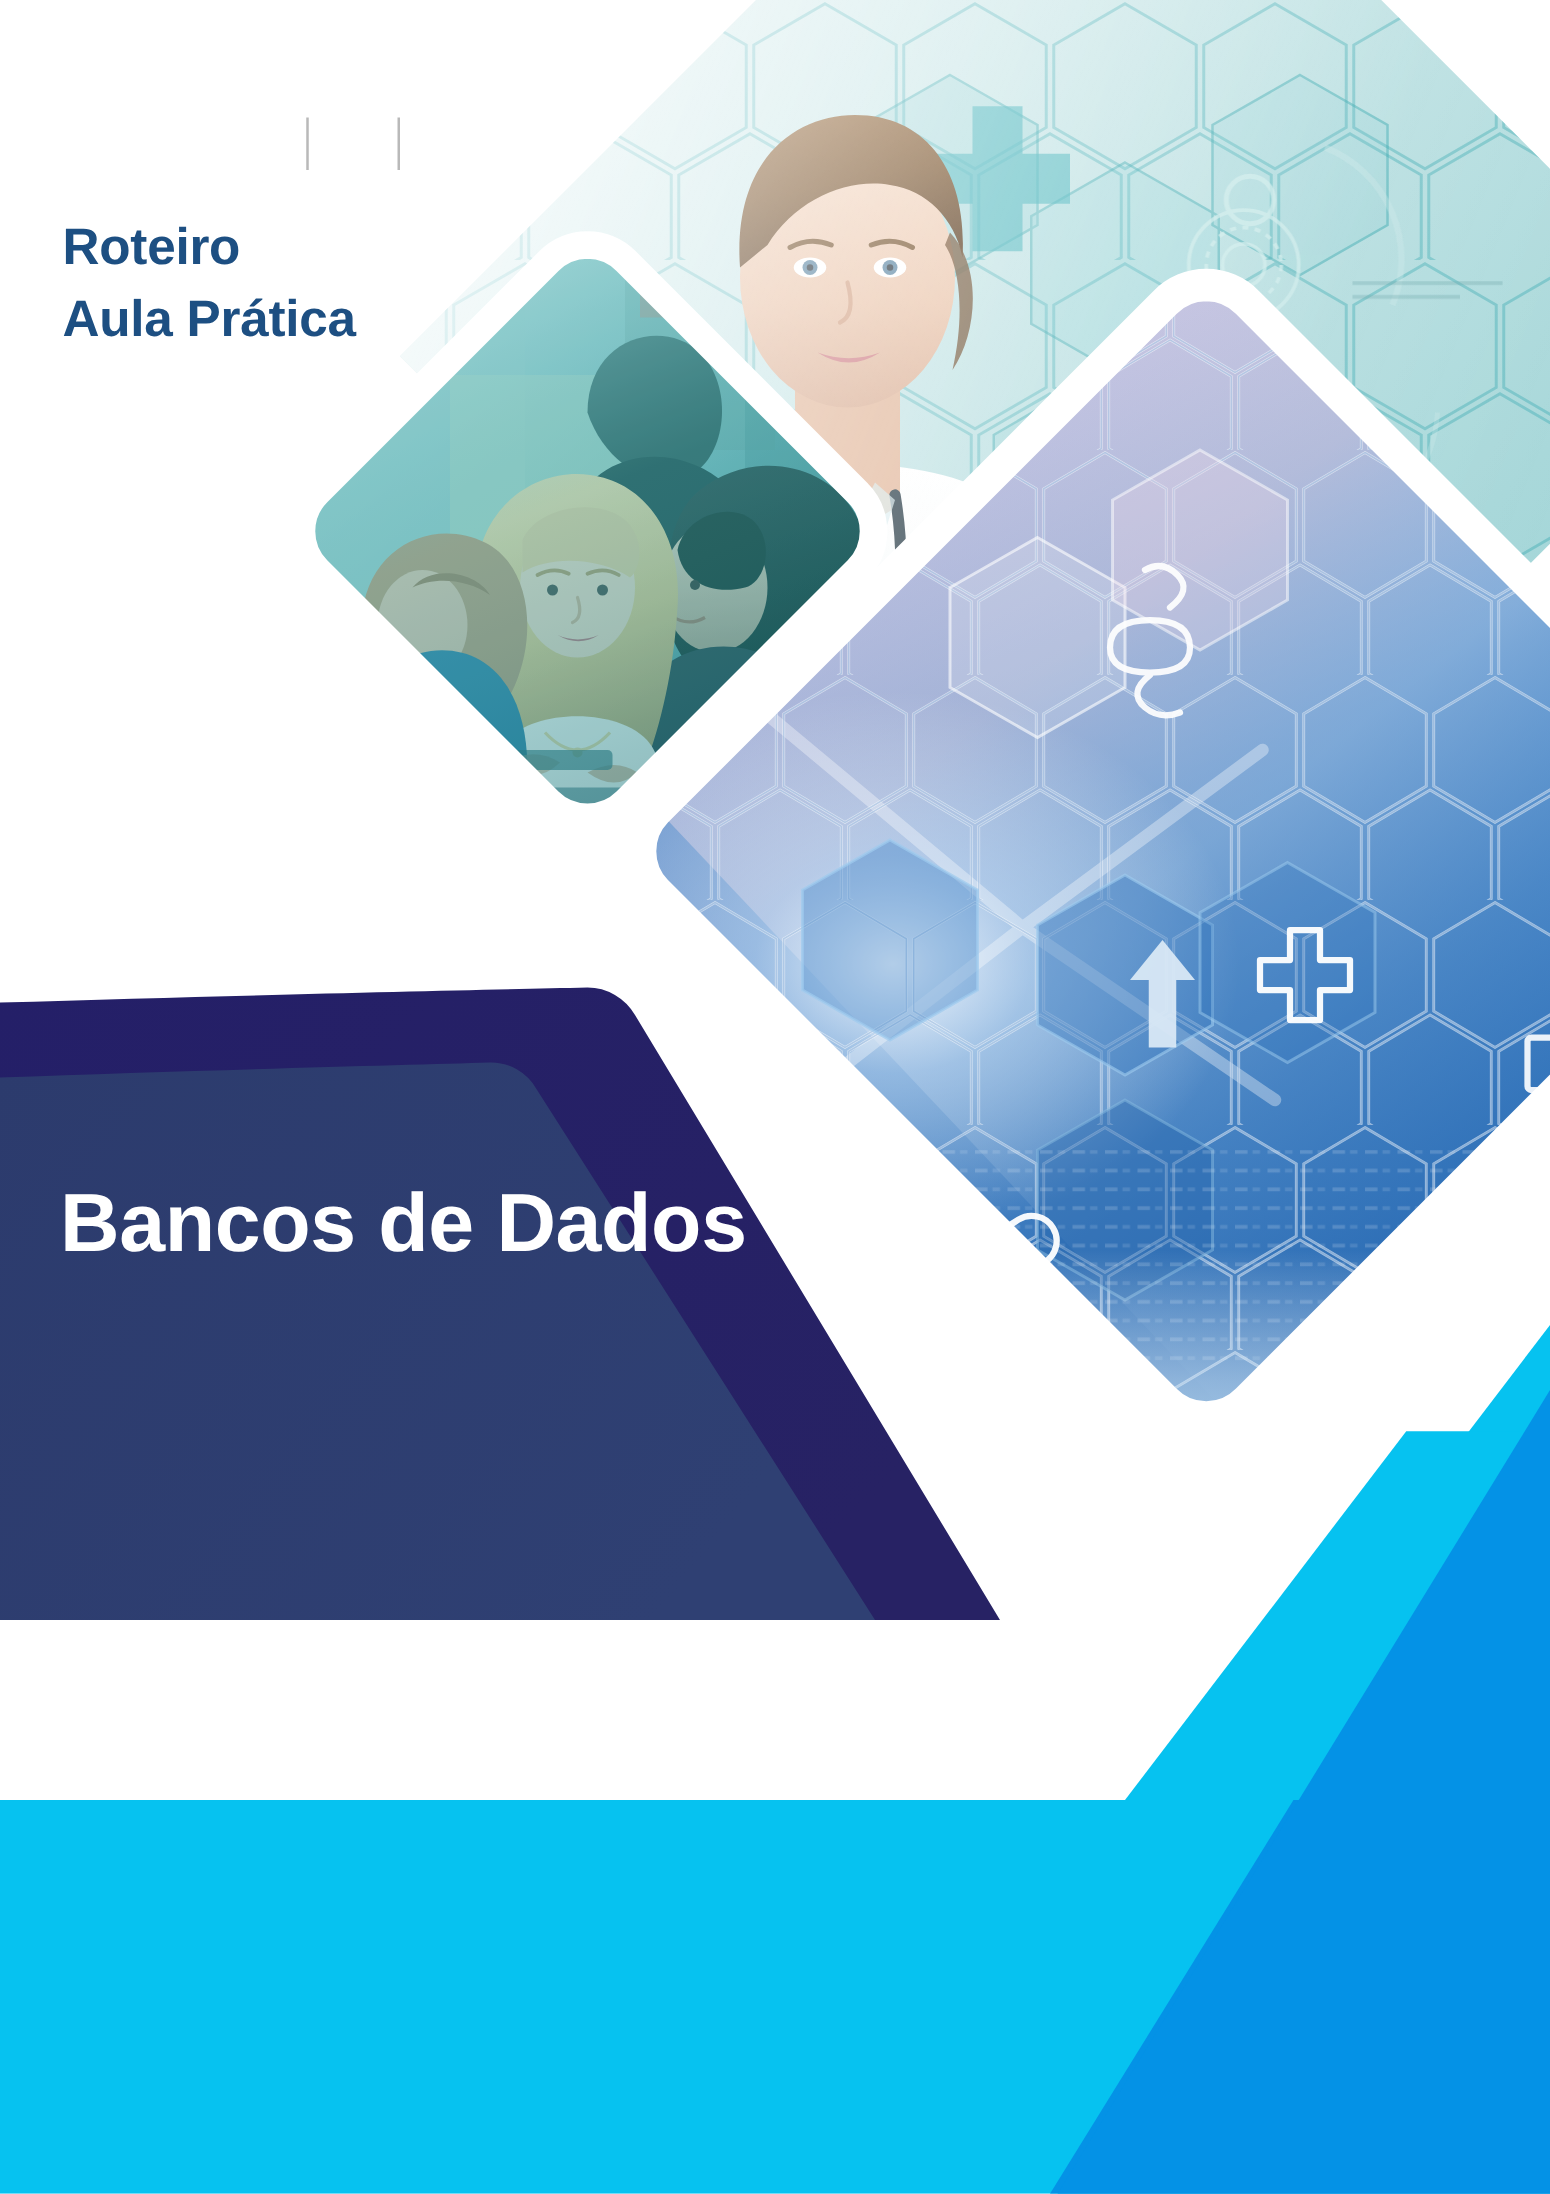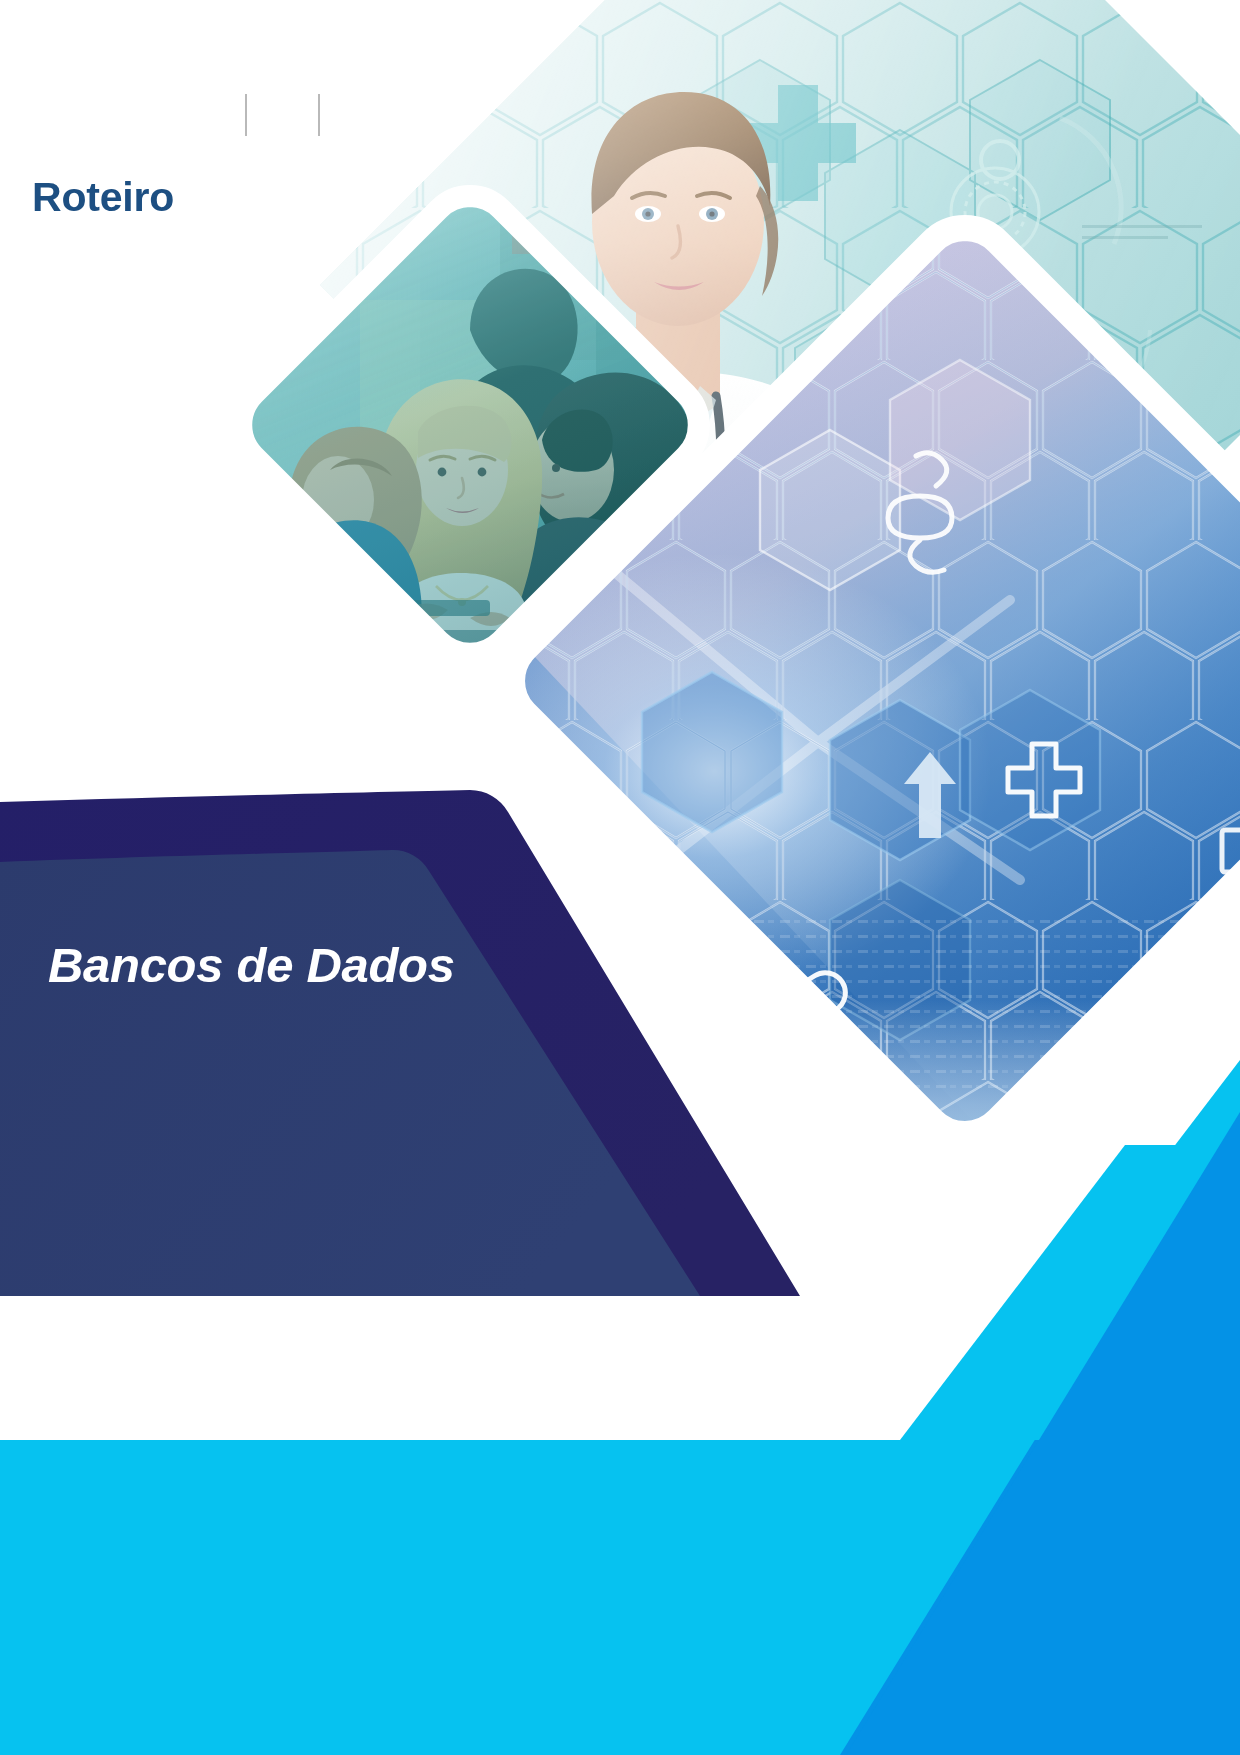--- a/index.html
+++ b/index.html
@@ -15,47 +15,46 @@
     background:#ffffff;
   }
 
   
   .art{position:absolute;inset:0;overflow:hidden;}
   .art svg{position:absolute;inset:0;display:block;}
 
   
   .kicker-block{
     position:absolute;
-    left:32px;
+    left:50px;
     top:168px;
     z-index:40;
   }
   .kicker-line{
     font-size:41px;
     font-weight:bold;
     line-height:1.42;
     color:#1d4f82;
     letter-spacing:-0.2px;
     white-space:nowrap;
   }
 
   .title-block{
     position:absolute;
     left:48px;
     top:928px;
     z-index:40;
   }
   .title-line{
-    font-size:49px;
+    font-size:66px;
     font-weight:bold;
     line-height:1.54;
     color:#ffffff;
     letter-spacing:-0.3px;
     white-space:nowrap;
-    font-style:italic;
   }
 
   
   .tick{
     position:absolute;
     width:2px;
     background:#b9b9b9;
     z-index:40;
   }
 </style>
@@ -462,19 +461,20 @@
 
       </g>
     </svg>
   </div>
 
   <div class="tick" style="left:245px;top:94px;height:42px;"></div>
   <div class="tick" style="left:318px;top:94px;height:42px;"></div>
 
   <div class="kicker-block">
     <div class="kicker-line">Roteiro</div>
+    <div class="kicker-line">Aula Prática</div>
   </div>
 
   <div class="title-block">
     <div class="title-line">Bancos de Dados</div>
   </div>
 
 </div>
 
 </body></html>

